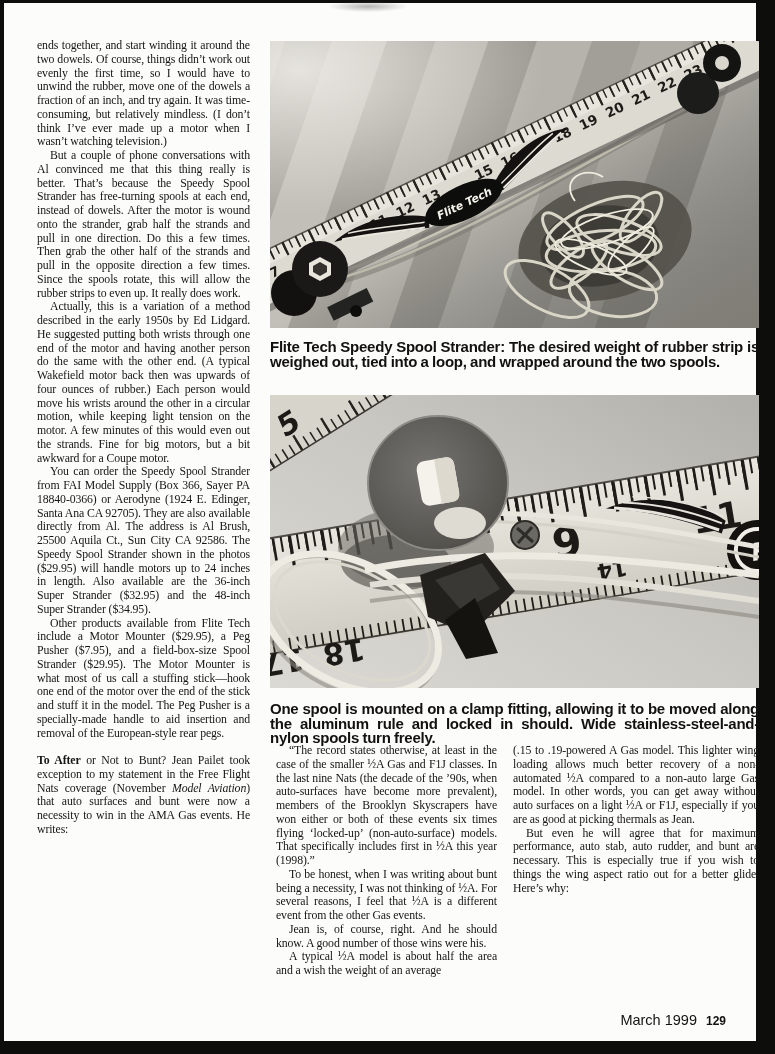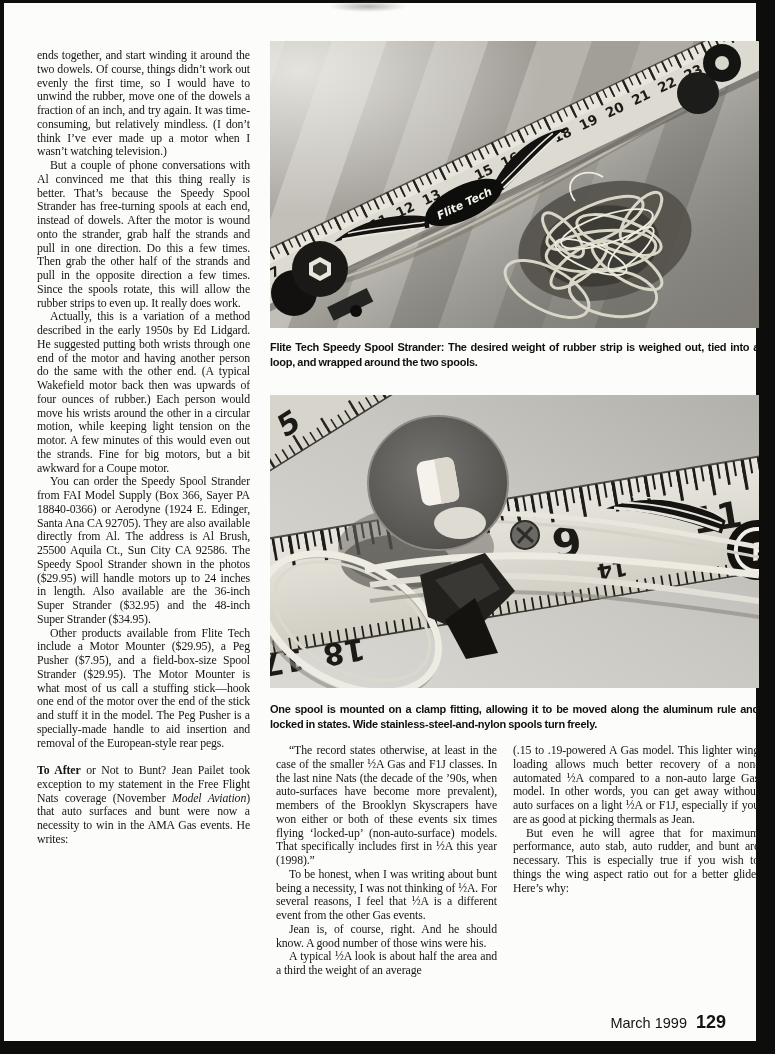--- a/index.html
+++ b/index.html
@@ -7,34 +7,34 @@
        font-family:"Liberation Serif",serif;}
   .page{position:absolute;left:4px;top:3px;width:752px;height:1038px;
         background:#fcfcfa;}
   .smudge{position:absolute;left:325px;top:-2px;width:78px;height:11px;
         background:radial-gradient(ellipse at center,rgba(110,110,108,.5),rgba(110,110,108,0) 72%);}
   .col{position:absolute;color:#161512;text-align:justify;
        font-size:11.8px;line-height:13.75px;letter-spacing:-.12px;overflow:hidden;}
   .col p{margin:0;text-indent:13px;}
   .col p.noindent{text-indent:0;}
   .col p.gapbefore{margin-top:13.75px;}
-  .col-left{left:33px;top:46px;width:213px;height:975px;}
+  .col-left{left:33px;top:36px;width:213px;height:975px;}
   .col-mid{left:272px;top:741px;width:221px;height:276px;}
   .col-right{left:509px;top:741px;width:246px;height:276px;}
   .photo{position:absolute;left:266px;width:489px;overflow:hidden;background:#b9b7b0;}
   .photo1{top:38px;height:287px;}
   .photo2{top:392px;height:293px;}
   .caption{position:absolute;left:266px;width:489px;color:#121110;
            font-family:"Liberation Sans",sans-serif;font-weight:bold;
-           font-size:11px;line-height:14.6px;text-align:justify;
+           font-size:15px;line-height:14.6px;text-align:justify;
            letter-spacing:-.25px;word-spacing:-.5px;}
   .cap1{top:337px;} .cap2{top:699px;}
   .footer{position:absolute;right:30px;top:1009px;color:#14130f;
           font-family:"Liberation Sans",sans-serif;font-size:14.5px;}
-  .footer .pageno{font-weight:bold;font-size:18px;margin-left:9px;}
+  .footer .pageno{font-weight:bold;font-size:12px;margin-left:9px;}
   svg{display:block;}
   .rultxt{font-family:"DejaVu Sans",sans-serif;font-weight:bold;fill:#1c1a16;}
   i,em{font-style:italic;} b{font-weight:bold;}
 </style>
 </head>
 <body>
 
 <div class="page">
   <div class="smudge"></div>
 
@@ -246,27 +246,27 @@
         <ellipse cx="168" cy="88" rx="70" ry="67" fill="url(#disc)"></ellipse>
         <ellipse cx="168" cy="88" rx="70" ry="67" fill="none" stroke="#8d8b86" stroke-width="2"></ellipse>
         <ellipse cx="190" cy="128" rx="26" ry="16" fill="#dddbd2"></ellipse>
         <g transform="rotate(-10 168 87)">
           <rect x="149" y="64" width="38" height="45" rx="8" fill="#f4f2ea"></rect>
           <path d="M 187 72 L 187 101 Q 187 109 179 109 L 168 109 L 168 64 L 179 64 Q 187 64 187 72 Z" fill="#ddd9cf"></path>
         </g>
       </g>
     </svg>
   </div>
-  <div class="caption cap2">One spool is mounted on a clamp fitting, allowing it to be moved along the aluminum rule and locked in states. Wide stainless-steel-and-nylon spools turn freely.</div>
+  <div class="caption cap2">One spool is mounted on a clamp fitting, allowing it to be moved along the aluminum rule and locked in should. Wide stainless-steel-and-nylon spools turn freely.</div>
 
   <div class="col col-mid">
     <p>“The record states otherwise, at least in the case of the smaller ½A Gas and F1J classes. In the last nine Nats (the decade of the ’90s, when auto-surfaces have become more prevalent), members of the Brooklyn Skyscrapers have won either or both of these events six times flying ‘locked-up’ (non-auto-surface) models. That specifically includes first in ½A this year (1998).”</p>
     <p>To be honest, when I was writing about bunt being a necessity, I was not thinking of ½A. For several reasons, I feel that ½A is a different event from the other Gas events.</p>
     <p>Jean is, of course, right. And he should know. A good number of those wins were his.</p>
-    <p>A typical ½A look is about half the area and a third the weight of an average</p>
+    <p>A typical ½A model is about half the area and a wish the weight of an average</p>
   </div>
 
   <div class="col col-right">
     <p class="noindent">(.15 to .19-powered A Gas model. This lighter wing loading allows much better recovery of a non-automated ½A compared to a non-auto large Gas model. In other words, you can get away without auto surfaces on a light ½A or F1J, especially if you are as good at picking thermals as Jean.</p>
     <p>But even he will agree that for maximum performance, auto stab, auto rudder, and bunt are necessary. This is especially true if you wish to things the wing aspect ratio out for a better glide. Here’s why:</p>
   </div>
 
   <div class="footer">
     <span>March 1999</span><span class="pageno">129</span>
   </div>

